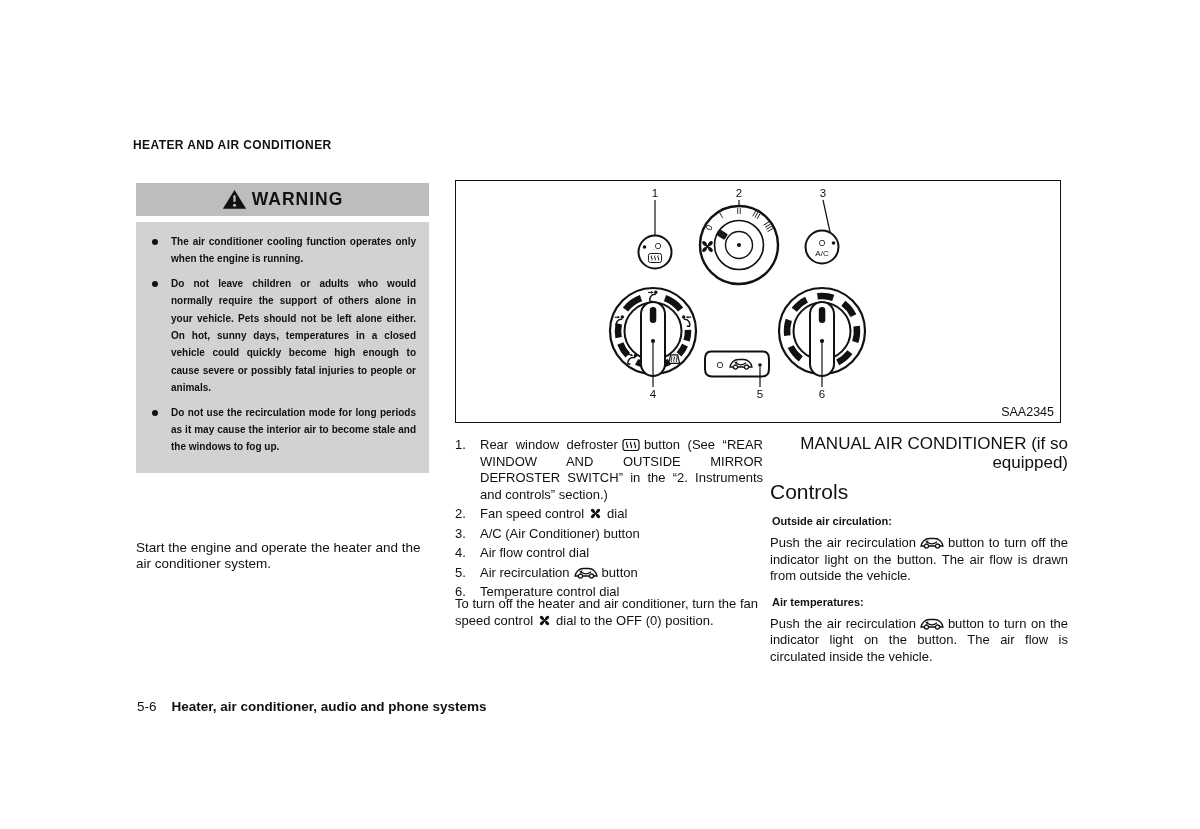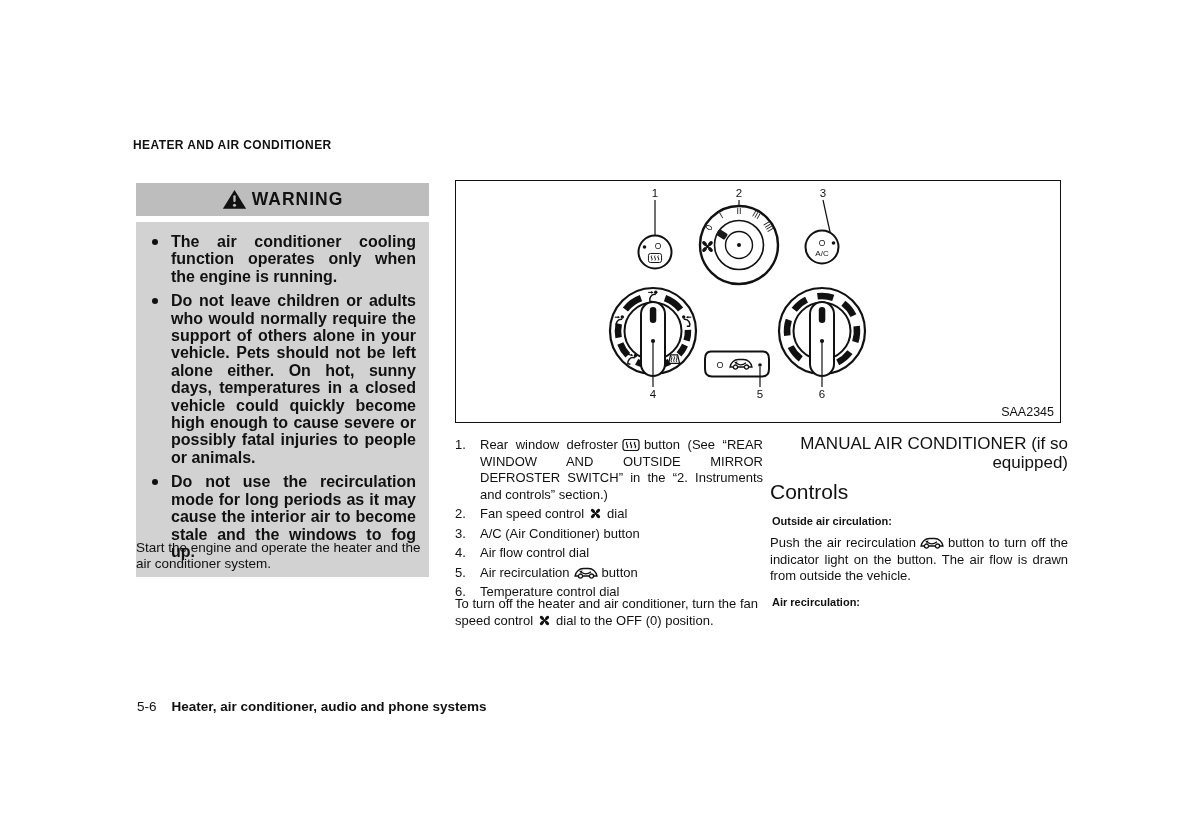--- a/index.html
+++ b/index.html
@@ -12,21 +12,21 @@
   
   .page-title{left:133px;top:130px;font-size:12px;font-weight:bold;letter-spacing:.4px;}
   
   .warning-box{left:136px;top:183px;width:293px;}
   .warning-header{background:#bdbdbd;height:33px;display:flex;align-items:center;justify-content:center;gap:5px;}
   .warning-header .wlabel{font-size:17.5px;font-weight:bold;letter-spacing:1px;}
   .warning-body{background:#d2d2d2;margin-top:6px;padding:11px 13px 13px 11px;}
   .bullet-row{display:flex;margin-bottom:7px;}
   .bullet-row:last-child{margin-bottom:4px;}
   .bullet-dot{width:6px;height:6px;border-radius:50%;background:#111;margin:6px 8px 0 5px;flex-shrink:0;}
-  .bullet-text{flex:1;font-size:16px;font-weight:bold;line-height:17.4px;text-align:justify;margin-left:5px;}
+  .bullet-text{flex:1;font-size:10px;font-weight:bold;line-height:17.4px;text-align:justify;margin-left:5px;}
   
   .intro{left:136px;top:526px;width:300px;font-size:13.5px;line-height:16.5px;}
   
   .diagram{left:455px;top:180px;width:604px;height:241px;border:1.5px solid #111;}
   .diagram svg{display:block;}
   
   .legend{left:455px;top:437px;width:308px;}
   .legend-item{display:flex;margin-bottom:3px;font-size:13px;line-height:16.5px;}
   .legend-num{width:25px;flex-shrink:0;}
   .legend-text{flex:1;text-align:justify;}
@@ -262,19 +262,22 @@
       <use href="#g-fan"></use>
     </svg><span>dial to the OFF (0) position.</span></p>
 
 <aside class="abs rightcol">
   <h2 class="mh">MANUAL AIR CONDITIONER (if so equipped)</h2>
   <div class="controls">Controls</div>
   <h4 class="subhead">Outside air circulation:</h4>
   <p class="rpara"><span>Push the air recirculation</span><svg class="isvg" width="24" height="13" viewBox="-12 -6.5 24 13">
         <use href="#g-car"></use>
       </svg><span>button to turn off the indicator light on the button. The air flow is drawn from outside the vehicle.</span></p>
-  <h4 class="subhead">Air recirculation:</h4>
+  <h4 class="subhead">Air temperatures:</h4>
+  <p class="rpara"><span>Push the air recirculation</span><svg class="isvg" width="24" height="13" viewBox="-12 -6.5 24 13">
+        <use href="#g-car"></use>
+      </svg><span>button to turn on the indicator light on the button. The air flow is circulated inside the vehicle.</span></p>
 </aside>
 
 <footer class="abs footer">
   <span>5-6</span>
   <span class="sect">Heater, air conditioner, audio and phone systems</span>
 </footer>
 
 </body></html>

